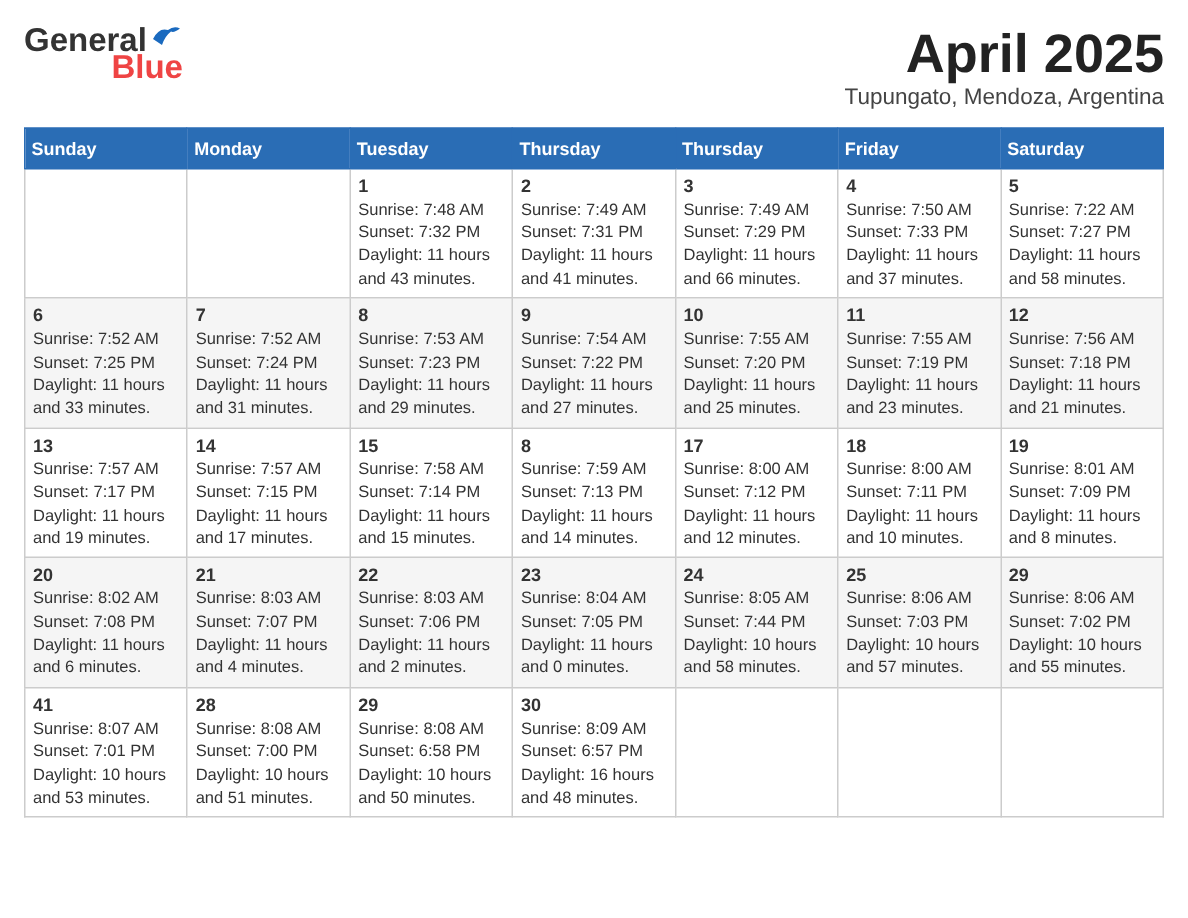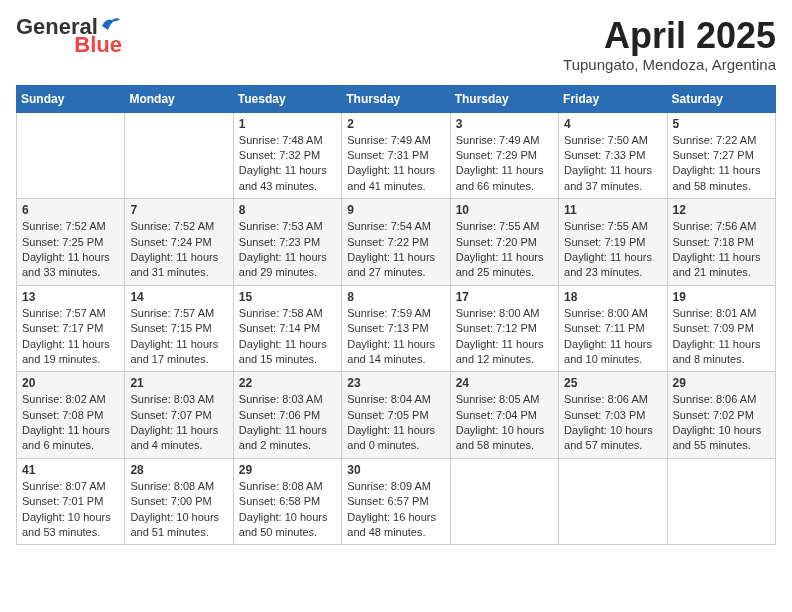--- a/index.html
+++ b/index.html
@@ -305,21 +305,21 @@
           <div class="day-info">
             <div>Sunrise: 8:04 AM</div>
             <div>Sunset: 7:05 PM</div>
             <div>Daylight: 11 hours and 0 minutes.</div>
           </div>
         </td>
         <td>
           <span class="day-num">24</span>
           <div class="day-info">
             <div>Sunrise: 8:05 AM</div>
-            <div>Sunset: 7:04 PM</div>
+            <div>Sunset: 7:44 PM</div>
             <div>Daylight: 10 hours and 58 minutes.</div>
           </div>
         </td>
         <td>
           <span class="day-num">25</span>
           <div class="day-info">
             <div>Sunrise: 8:06 AM</div>
             <div>Sunset: 7:03 PM</div>
             <div>Daylight: 10 hours and 57 minutes.</div>
           </div>

